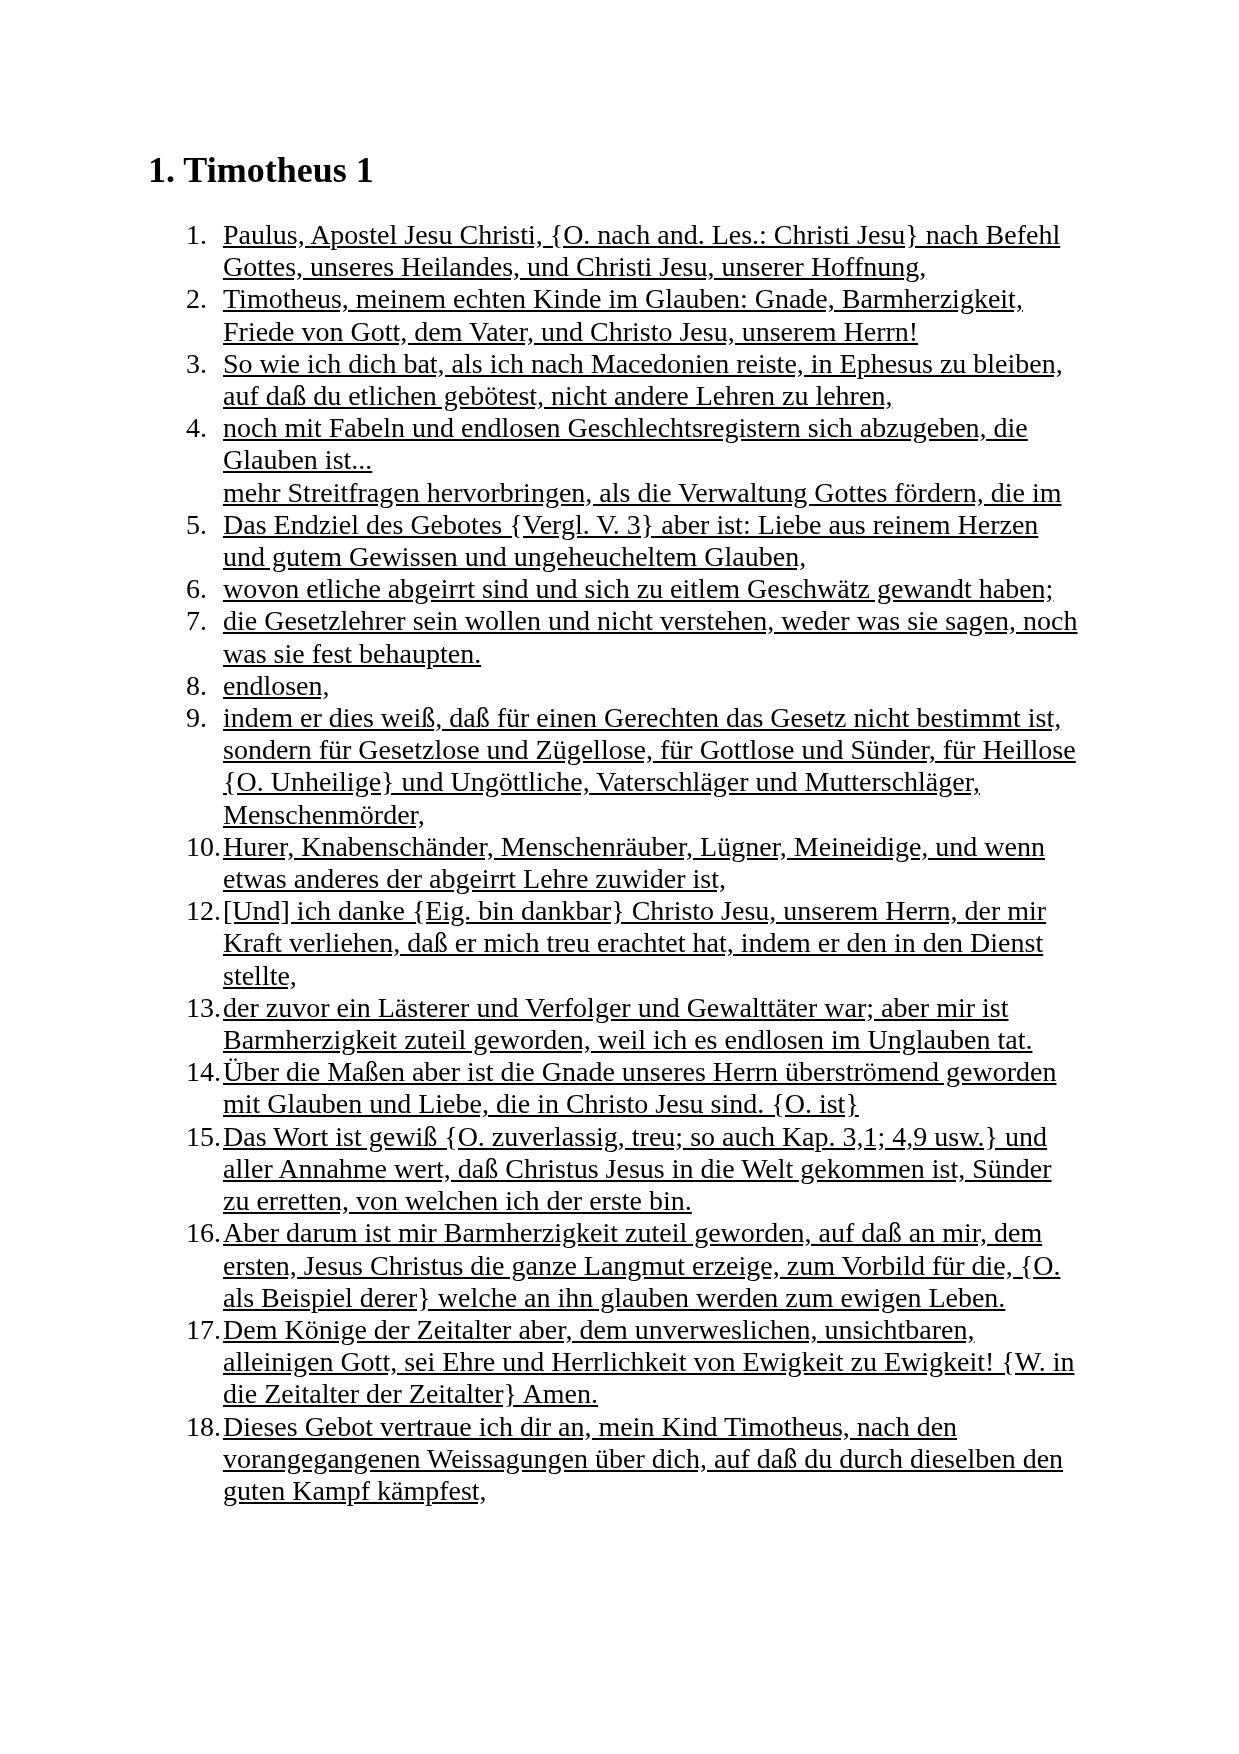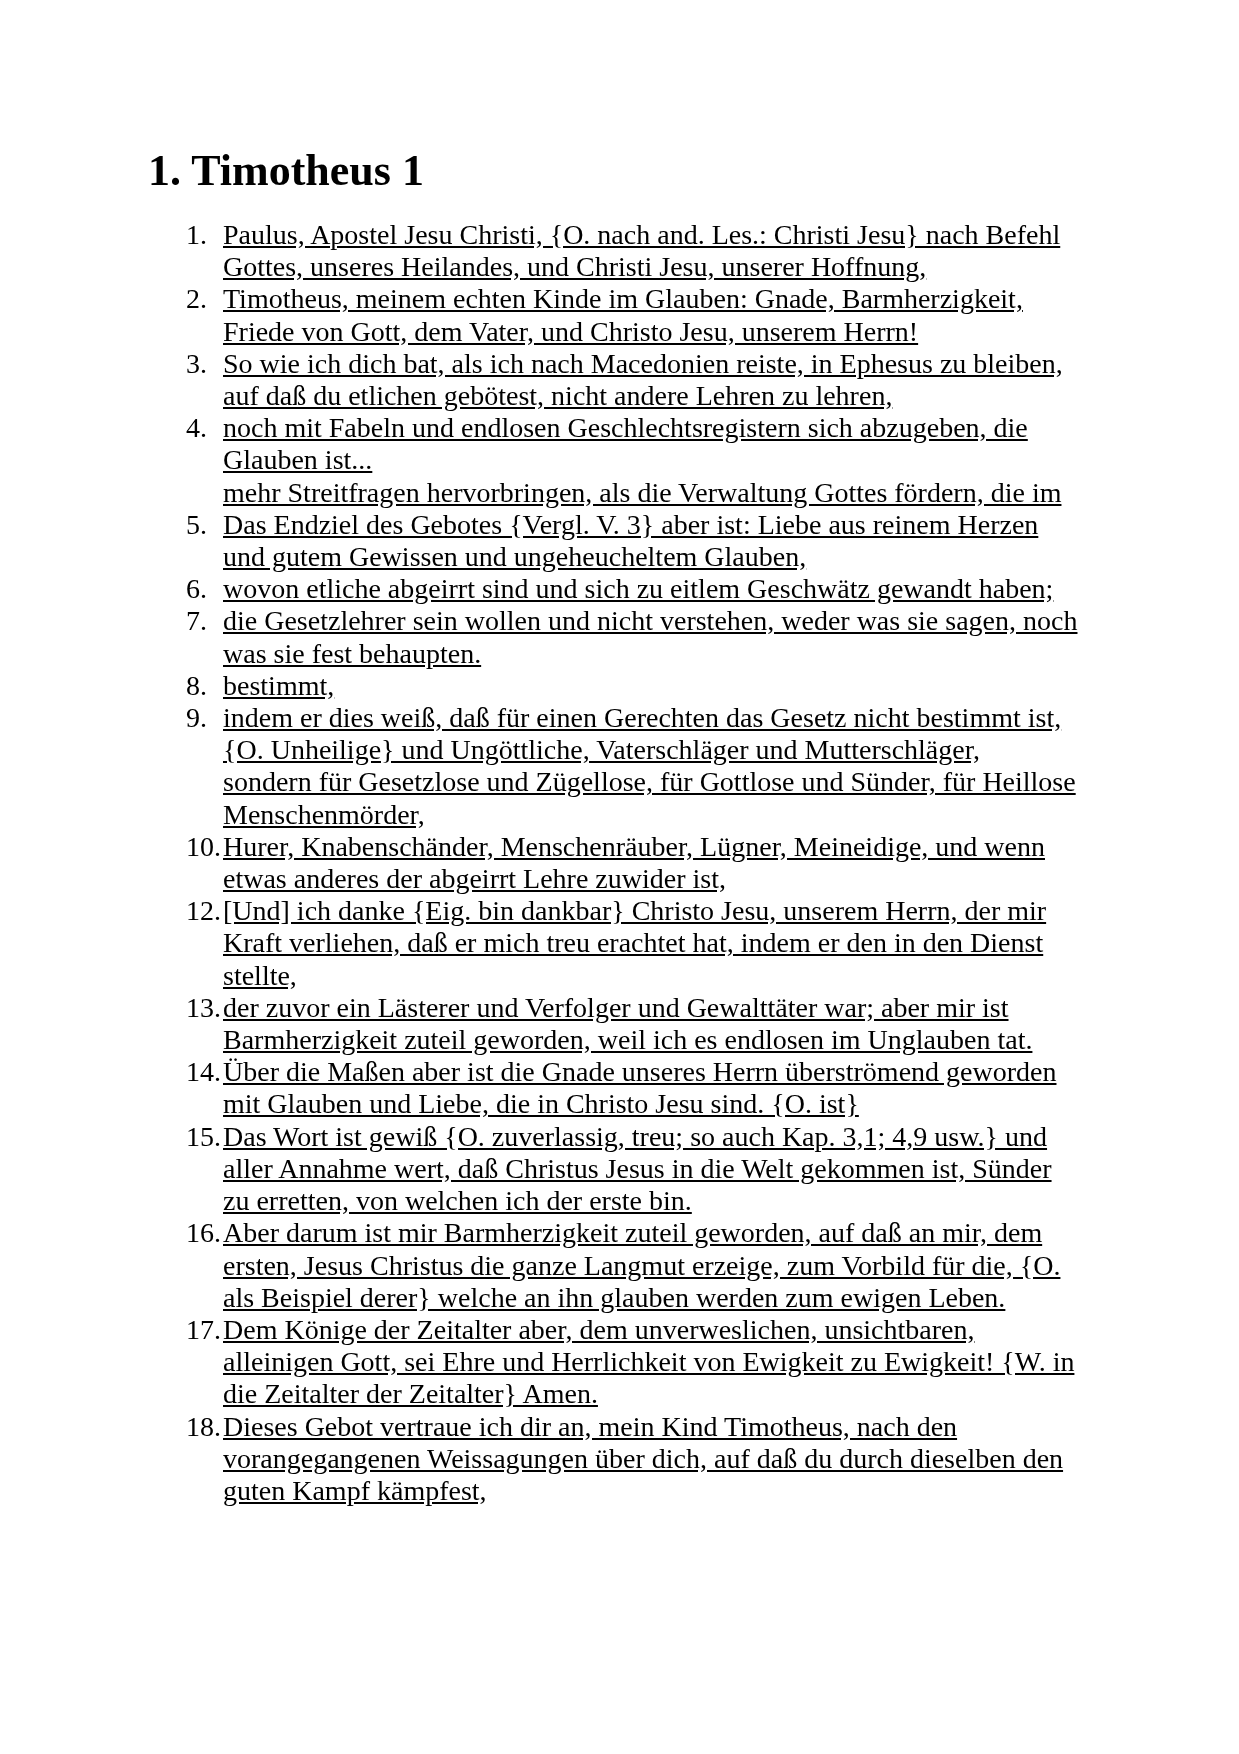--- a/index.html
+++ b/index.html
@@ -11,21 +11,21 @@
     color: #000000;
     overflow: hidden;
   }
   .page {
     width: 1239px;
     height: 1754px;
     background: #ffffff;
     padding: 150px 140px 0 148px;
   }
   .title {
-    font-size: 44px;
+    font-size: 36px;
     line-height: 41px;
     font-weight: bold;
     margin: 0 0 28px 0;
   }
   .verse-list {
     margin-left: 38px;
     font-size: 28px;
     line-height: 32.2px;
   }
   .verse-item { display: flex; align-items: flex-start; }
@@ -84,29 +84,29 @@
       <div class="verse-item">
         <div class="verse-num">7.</div>
         <div class="verse-text">
           <div class="verse-line">die Gesetzlehrer sein wollen und nicht verstehen, weder was sie sagen, noch</div>
           <div class="verse-line">was sie fest behaupten.</div>
         </div>
       </div>
       <div class="verse-item">
         <div class="verse-num">8.</div>
         <div class="verse-text">
-          <div class="verse-line">bestimmt,</div>
+          <div class="verse-line">endlosen,</div>
         </div>
       </div>
       <div class="verse-item">
         <div class="verse-num">9.</div>
         <div class="verse-text">
           <div class="verse-line">indem er dies weiß, daß für einen Gerechten das Gesetz nicht bestimmt ist,</div>
+          <div class="verse-line">sondern für Gesetzlose und Zügellose, für Gottlose und Sünder, für Heillose</div>
           <div class="verse-line">{O. Unheilige} und Ungöttliche, Vaterschläger und Mutterschläger,</div>
-          <div class="verse-line">sondern für Gesetzlose und Zügellose, für Gottlose und Sünder, für Heillose</div>
           <div class="verse-line">Menschenmörder,</div>
         </div>
       </div>
       <div class="verse-item">
         <div class="verse-num">10.</div>
         <div class="verse-text">
           <div class="verse-line">Hurer, Knabenschänder, Menschenräuber, Lügner, Meineidige, und wenn</div>
           <div class="verse-line">etwas anderes der abgeirrt Lehre zuwider ist,</div>
         </div>
       </div>

